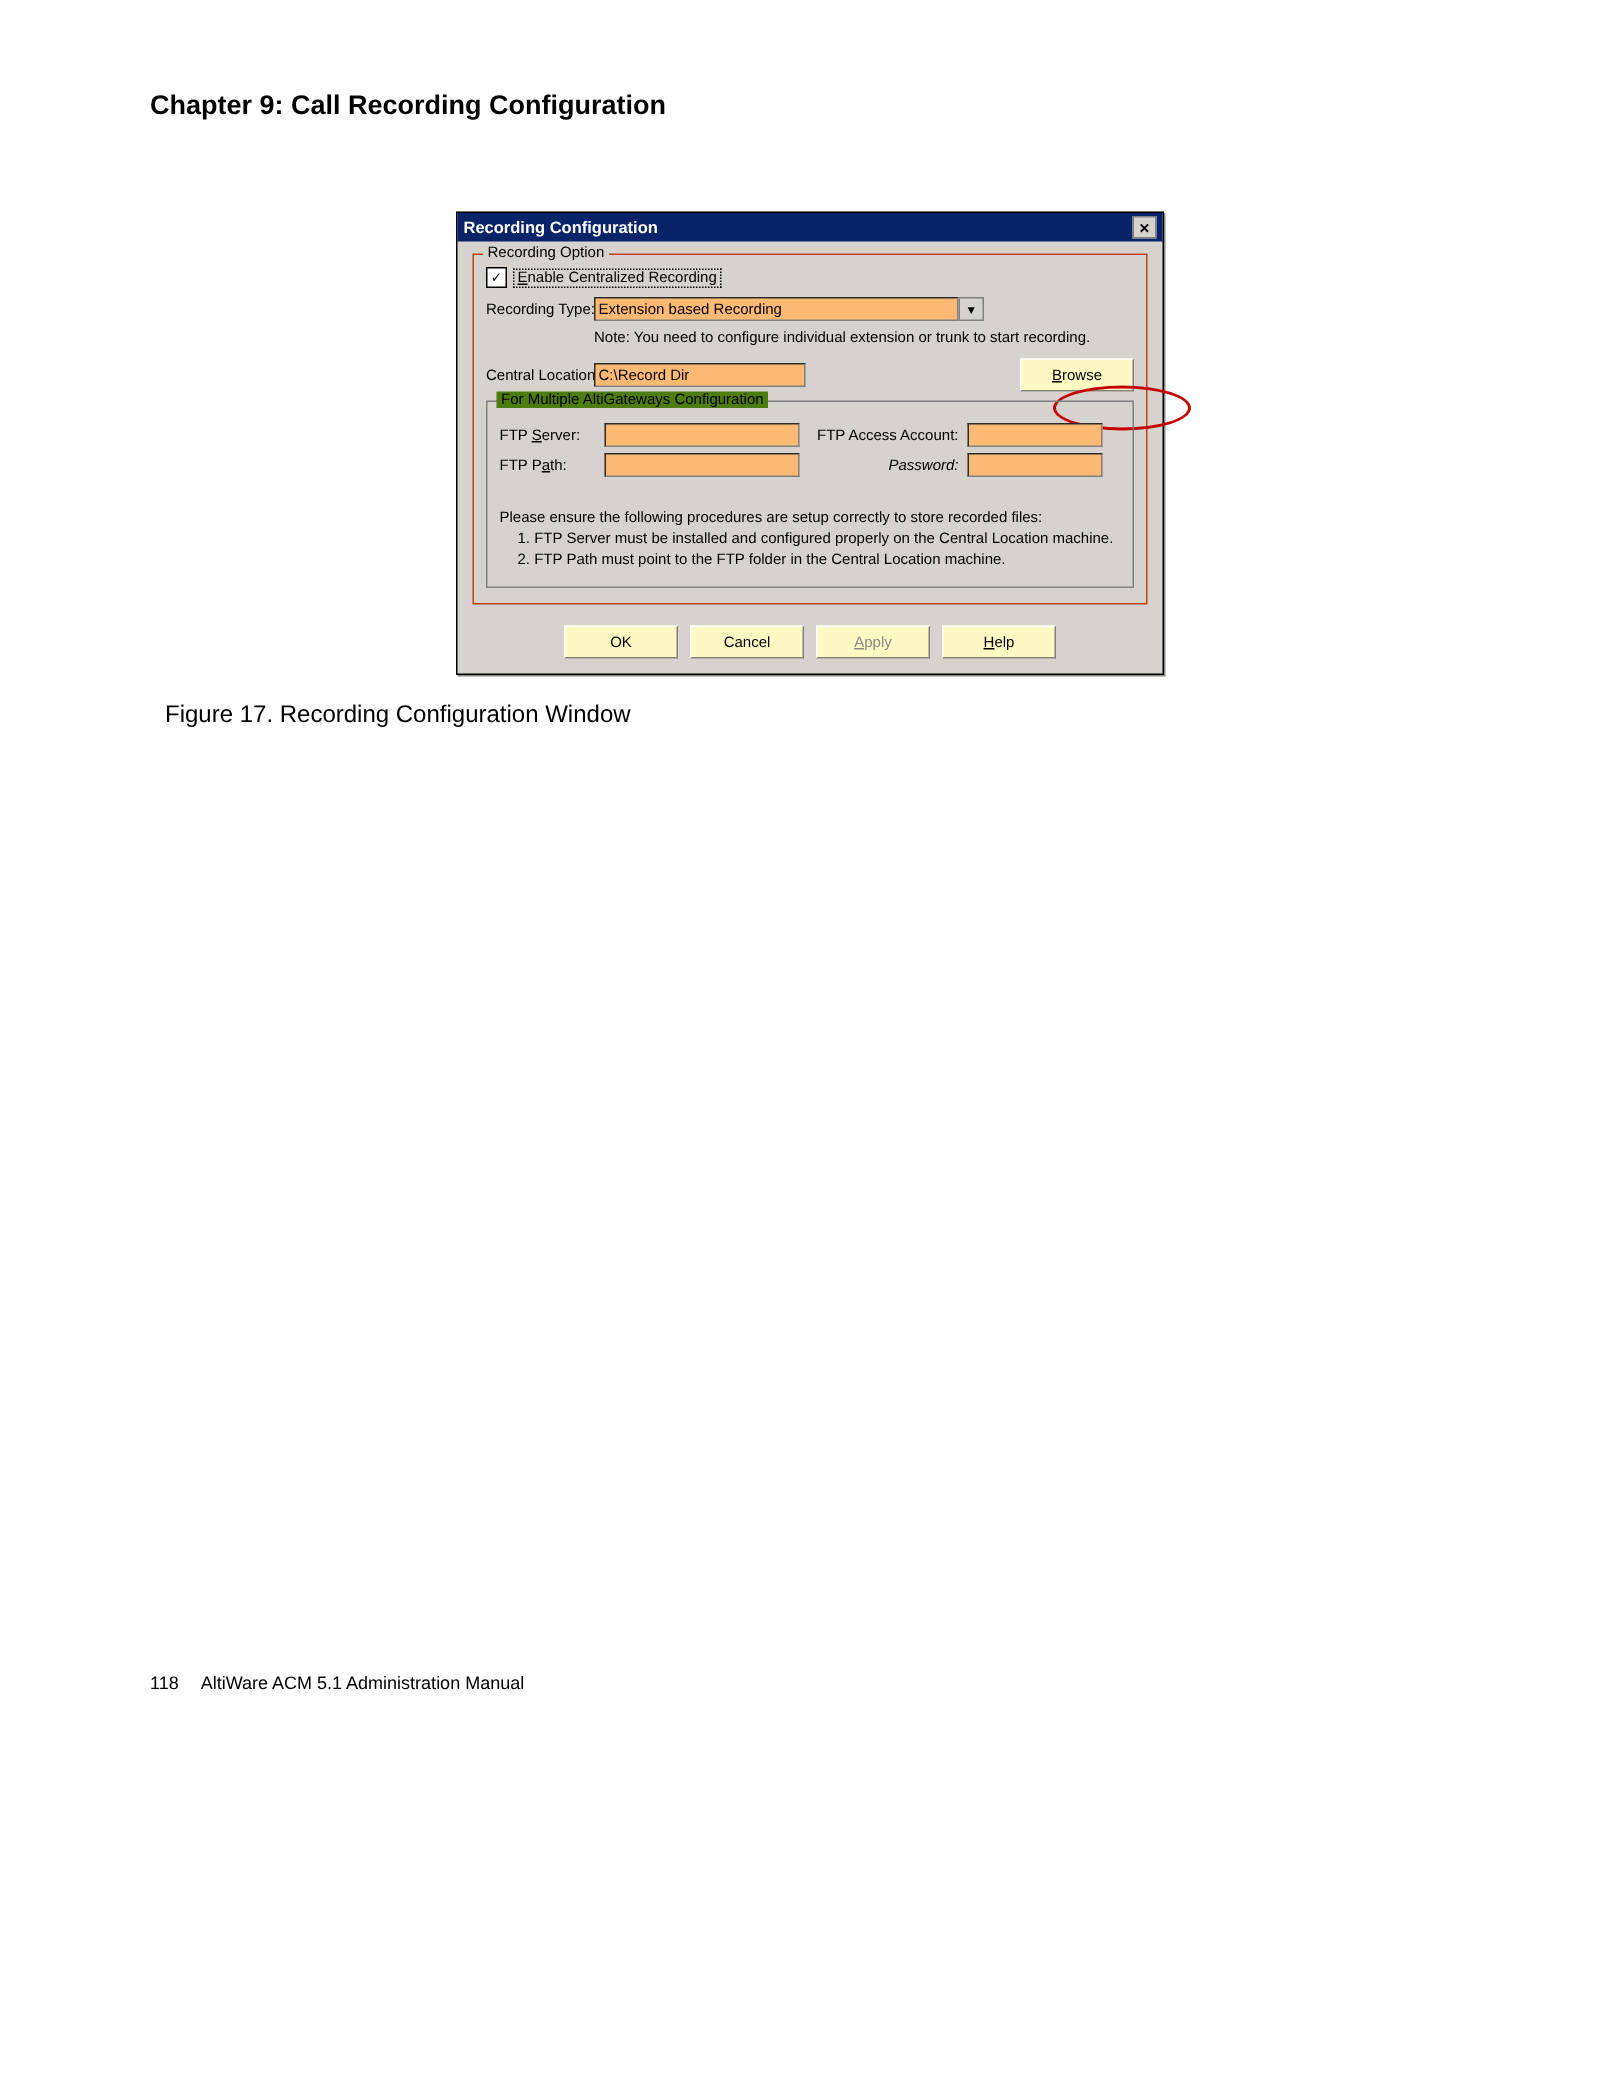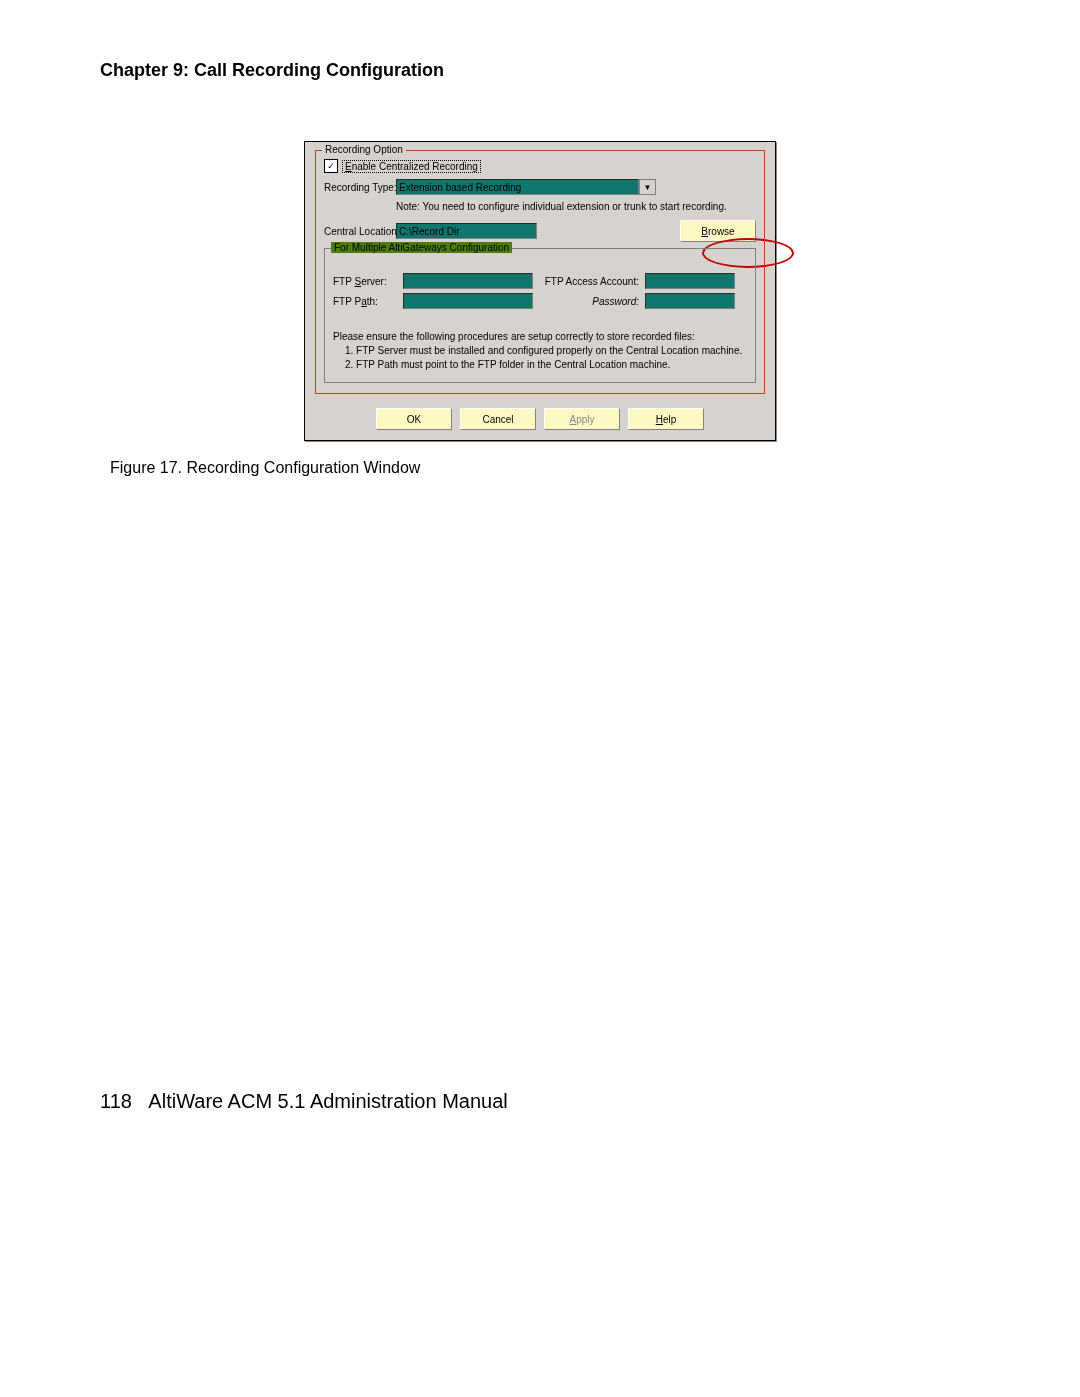--- a/index.html
+++ b/index.html
@@ -10,50 +10,54 @@
   .titlebar{background:#0a246a;color:#fff;font-size:11px;font-weight:bold;padding:2px 4px;display:flex;justify-content:space-between;align-items:center;}
   .titlebar .close{width:14px;height:13px;background:#d6d3ce;border:1px solid #808080;display:flex;align-items:center;justify-content:center;font-size:9px;color:#000;font-weight:bold;}
   .body{padding:8px 10px 10px 10px;font-size:10px;color:#000;}
   .fieldset{border:1px solid #c2410c;border-radius:0;padding:8px 8px 10px 8px;margin-bottom:6px;position:relative;}
   .fieldset .legend{position:absolute;top:-7px;left:6px;background:#d6d3ce;padding:0 3px;font-size:10px;}
   .row{display:flex;align-items:center;margin-bottom:6px;gap:4px;}
   .cb{width:12px;height:12px;border:1px solid #000;background:#fff;display:inline-flex;align-items:center;justify-content:center;font-size:9px;line-height:1;}
   .dotted-focus{border:1px dotted #000;padding:0 2px;}
   .ul{text-decoration:underline;}
   .lbl{white-space:nowrap;}
-  .txt-input{background:#0f766e;border:1px inset #808080;height:16px;font-size:10px;padding:0 2px;box-sizing:border-box;}
+  .txt-input{background:#fdba74;border:1px inset #808080;height:16px;font-size:10px;padding:0 2px;box-sizing:border-box;}
   .select{display:flex;align-items:stretch;}
   .select .txt-input{flex:1;}
   .dd-btn{width:15px;background:#d6d3ce;border:1px solid #808080;display:flex;align-items:center;justify-content:center;font-size:8px;}
   .btn{background:#fef9c3;border:1px solid #808080;border-top-color:#fff;border-left-color:#fff;height:20px;min-width:62px;font-size:10px;display:inline-flex;align-items:center;justify-content:center;padding:0 6px;}
   .btn.disabled{color:#888;}
   .note{font-size:10px;margin:2px 0 8px 72px;}
   
   .ellipse{position:absolute;border:2px solid #c40000;border-radius:50%;width:88px;height:26px;right:-30px;top:87px;pointer-events:none;}
   .inner-fieldset{border:1px solid #808080;padding:8px 8px 12px 8px;margin-top:6px;position:relative;}
   .inner-fieldset .legend{position:absolute;top:-7px;left:6px;background:#4d7c0f;padding:0 3px;font-size:10px;}
-  .grid2{display:grid;grid-template-columns:64px 130px 100px 90px;gap:4px 6px;align-items:center;margin-top:16px;}
+  .grid2{display:grid;grid-template-columns:64px 130px 100px 90px;gap:4px 6px;align-items:center;margin-top:6px;}
   .proc{font-size:10px;margin-top:22px;}
   .proc-item{margin-left:12px;margin-top:3px;}
   .dlg-buttons{display:flex;justify-content:center;gap:8px;margin-top:14px;}
   .figure-caption{font-size:16px;margin-top:18px;align-self:flex-start;margin-left:10px;}
-  .footer{position:absolute;left:100px;bottom:60px;font-size:20px;}
+  .footer{position:absolute;left:100px;bottom:44px;font-size:12px;}
   .footer .pn{font-weight:normal;margin-right:12px;}
 </style>
 </head>
 <body>
 
 <div class="page">
 
   <div class="chapter-title">Chapter 9:  Call Recording Configuration</div>
 
   <div class="figure-wrap">
 
     <div class="dialog">
 
+      <div class="titlebar">
+        <span>Recording Configuration</span>
+        <span class="close">✕</span>
+      </div>
 
       <div class="body">
 
         <div class="fieldset" style="position:relative;">
           <span class="legend">Recording Option</span>
           <span class="ellipse"></span>
 
           <div class="row">
             <span class="cb">✓</span>
             <span class="dotted-focus">

